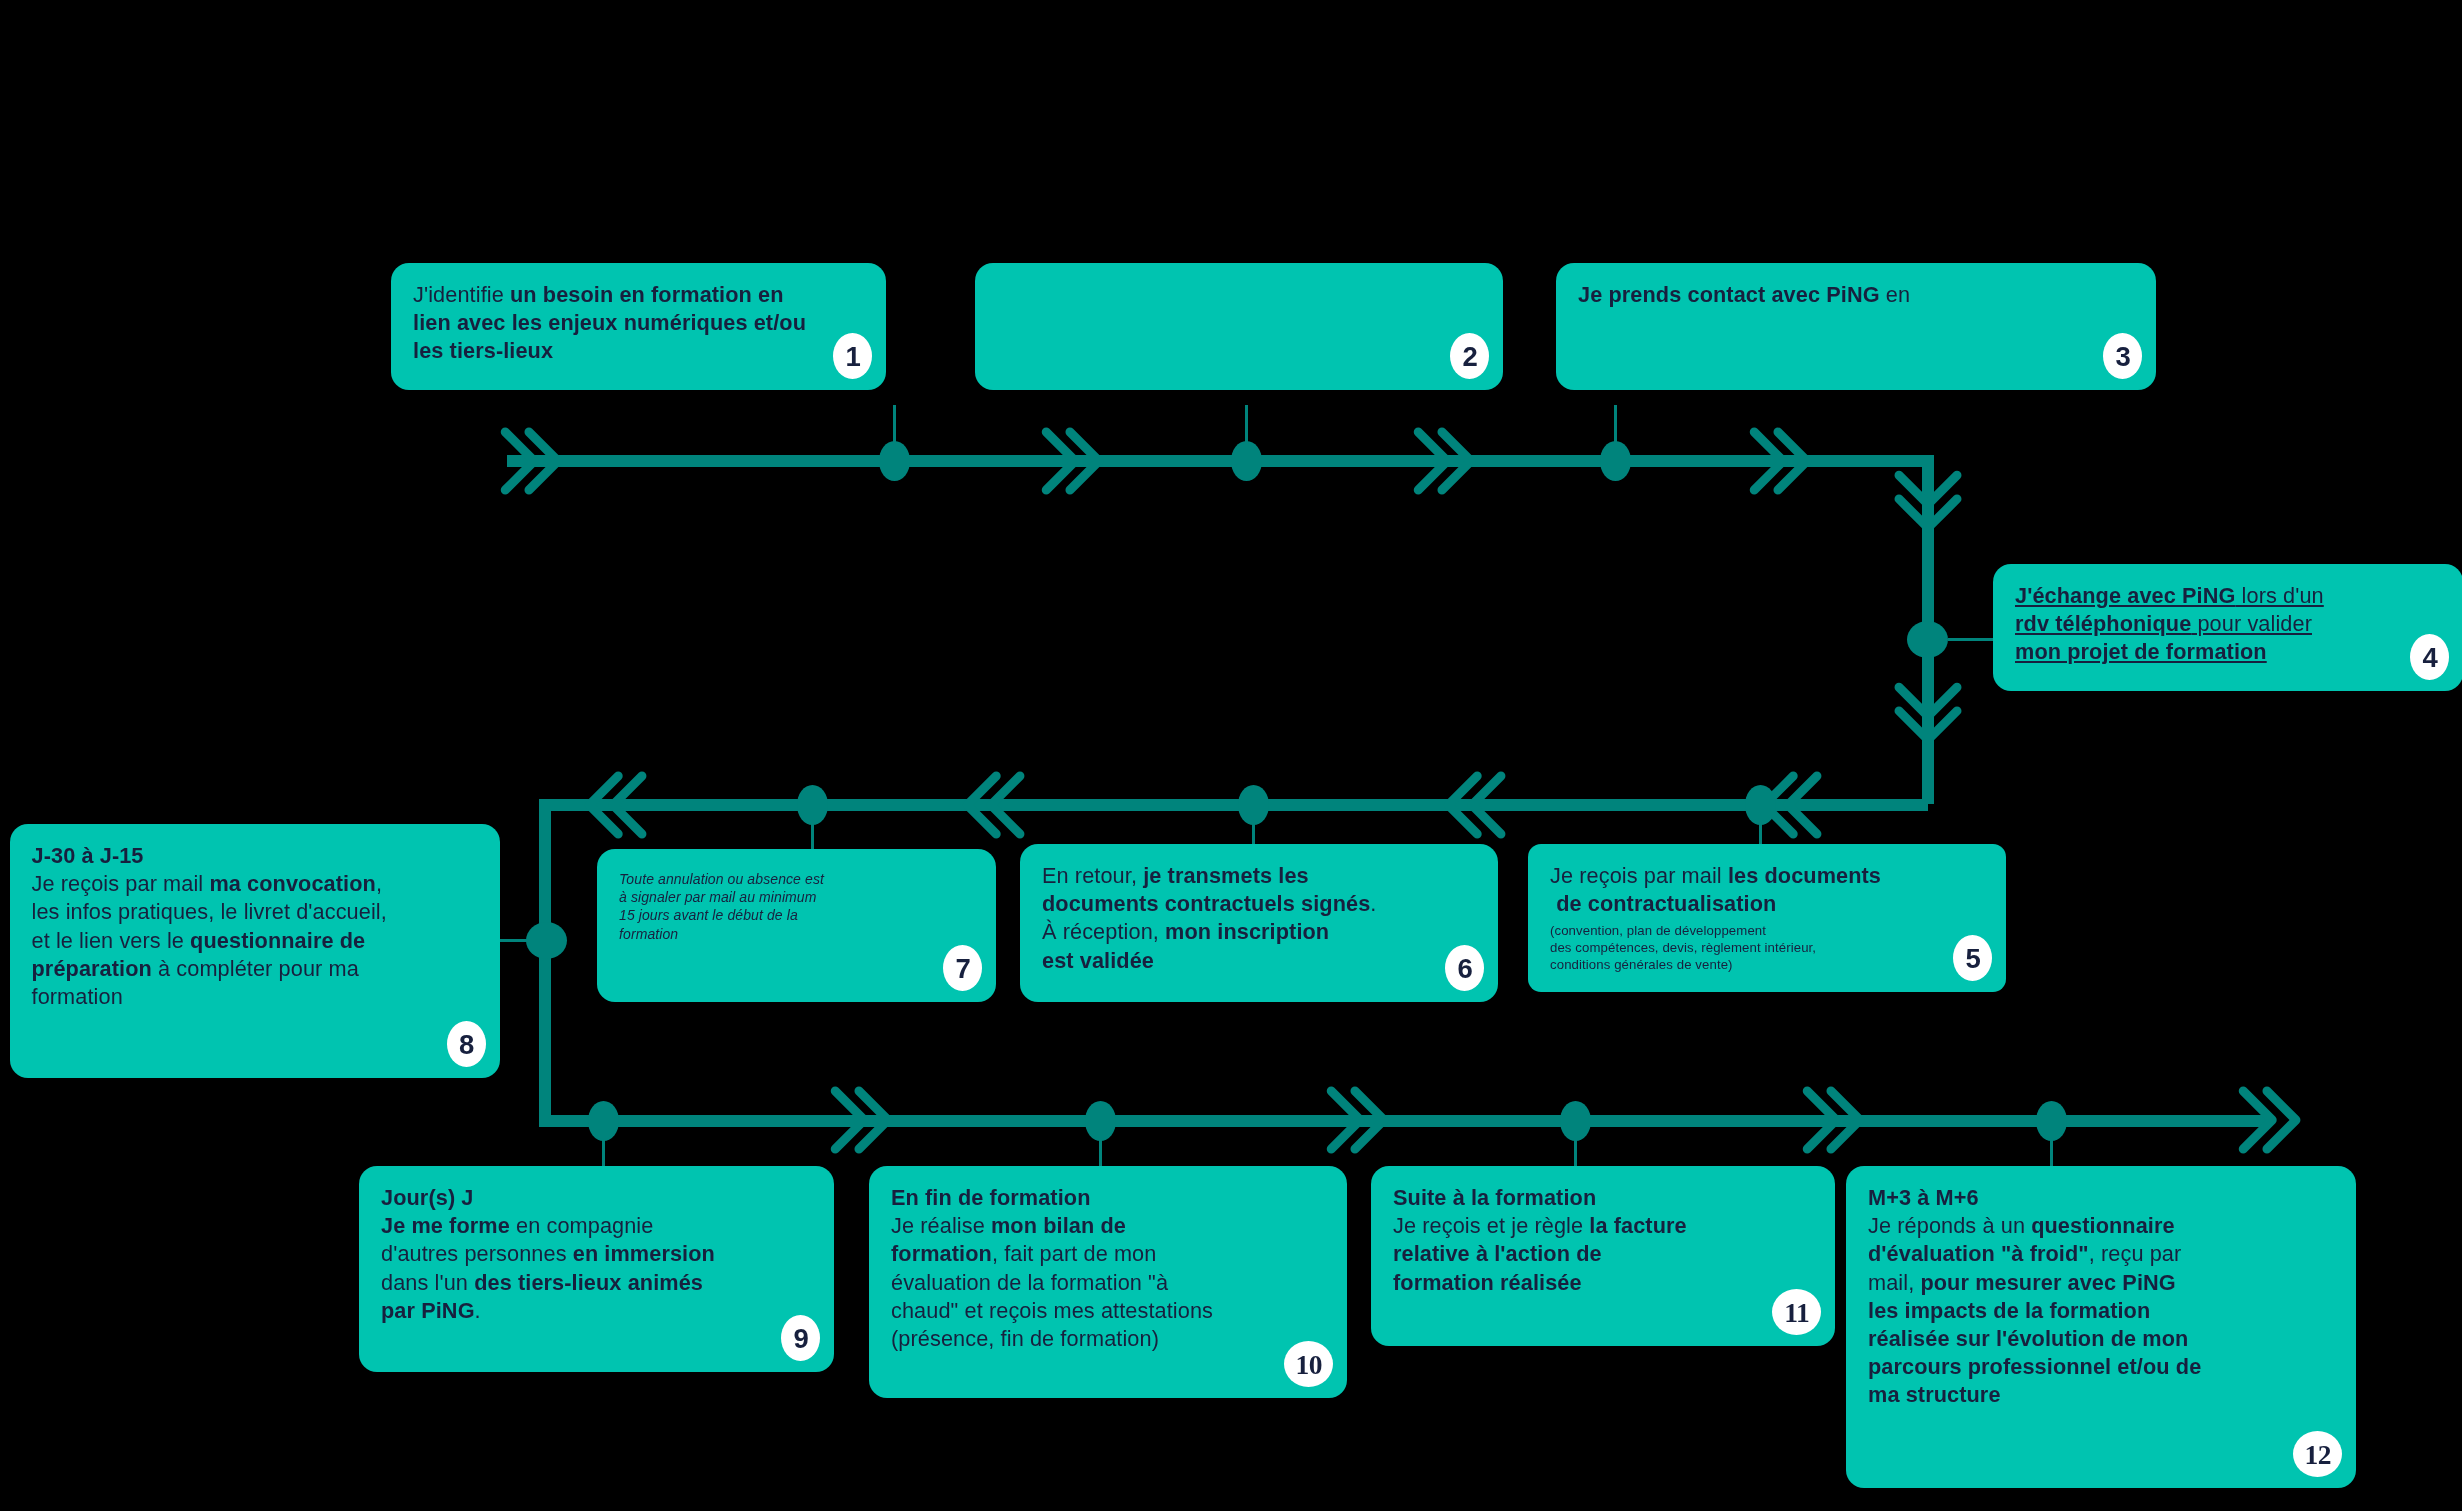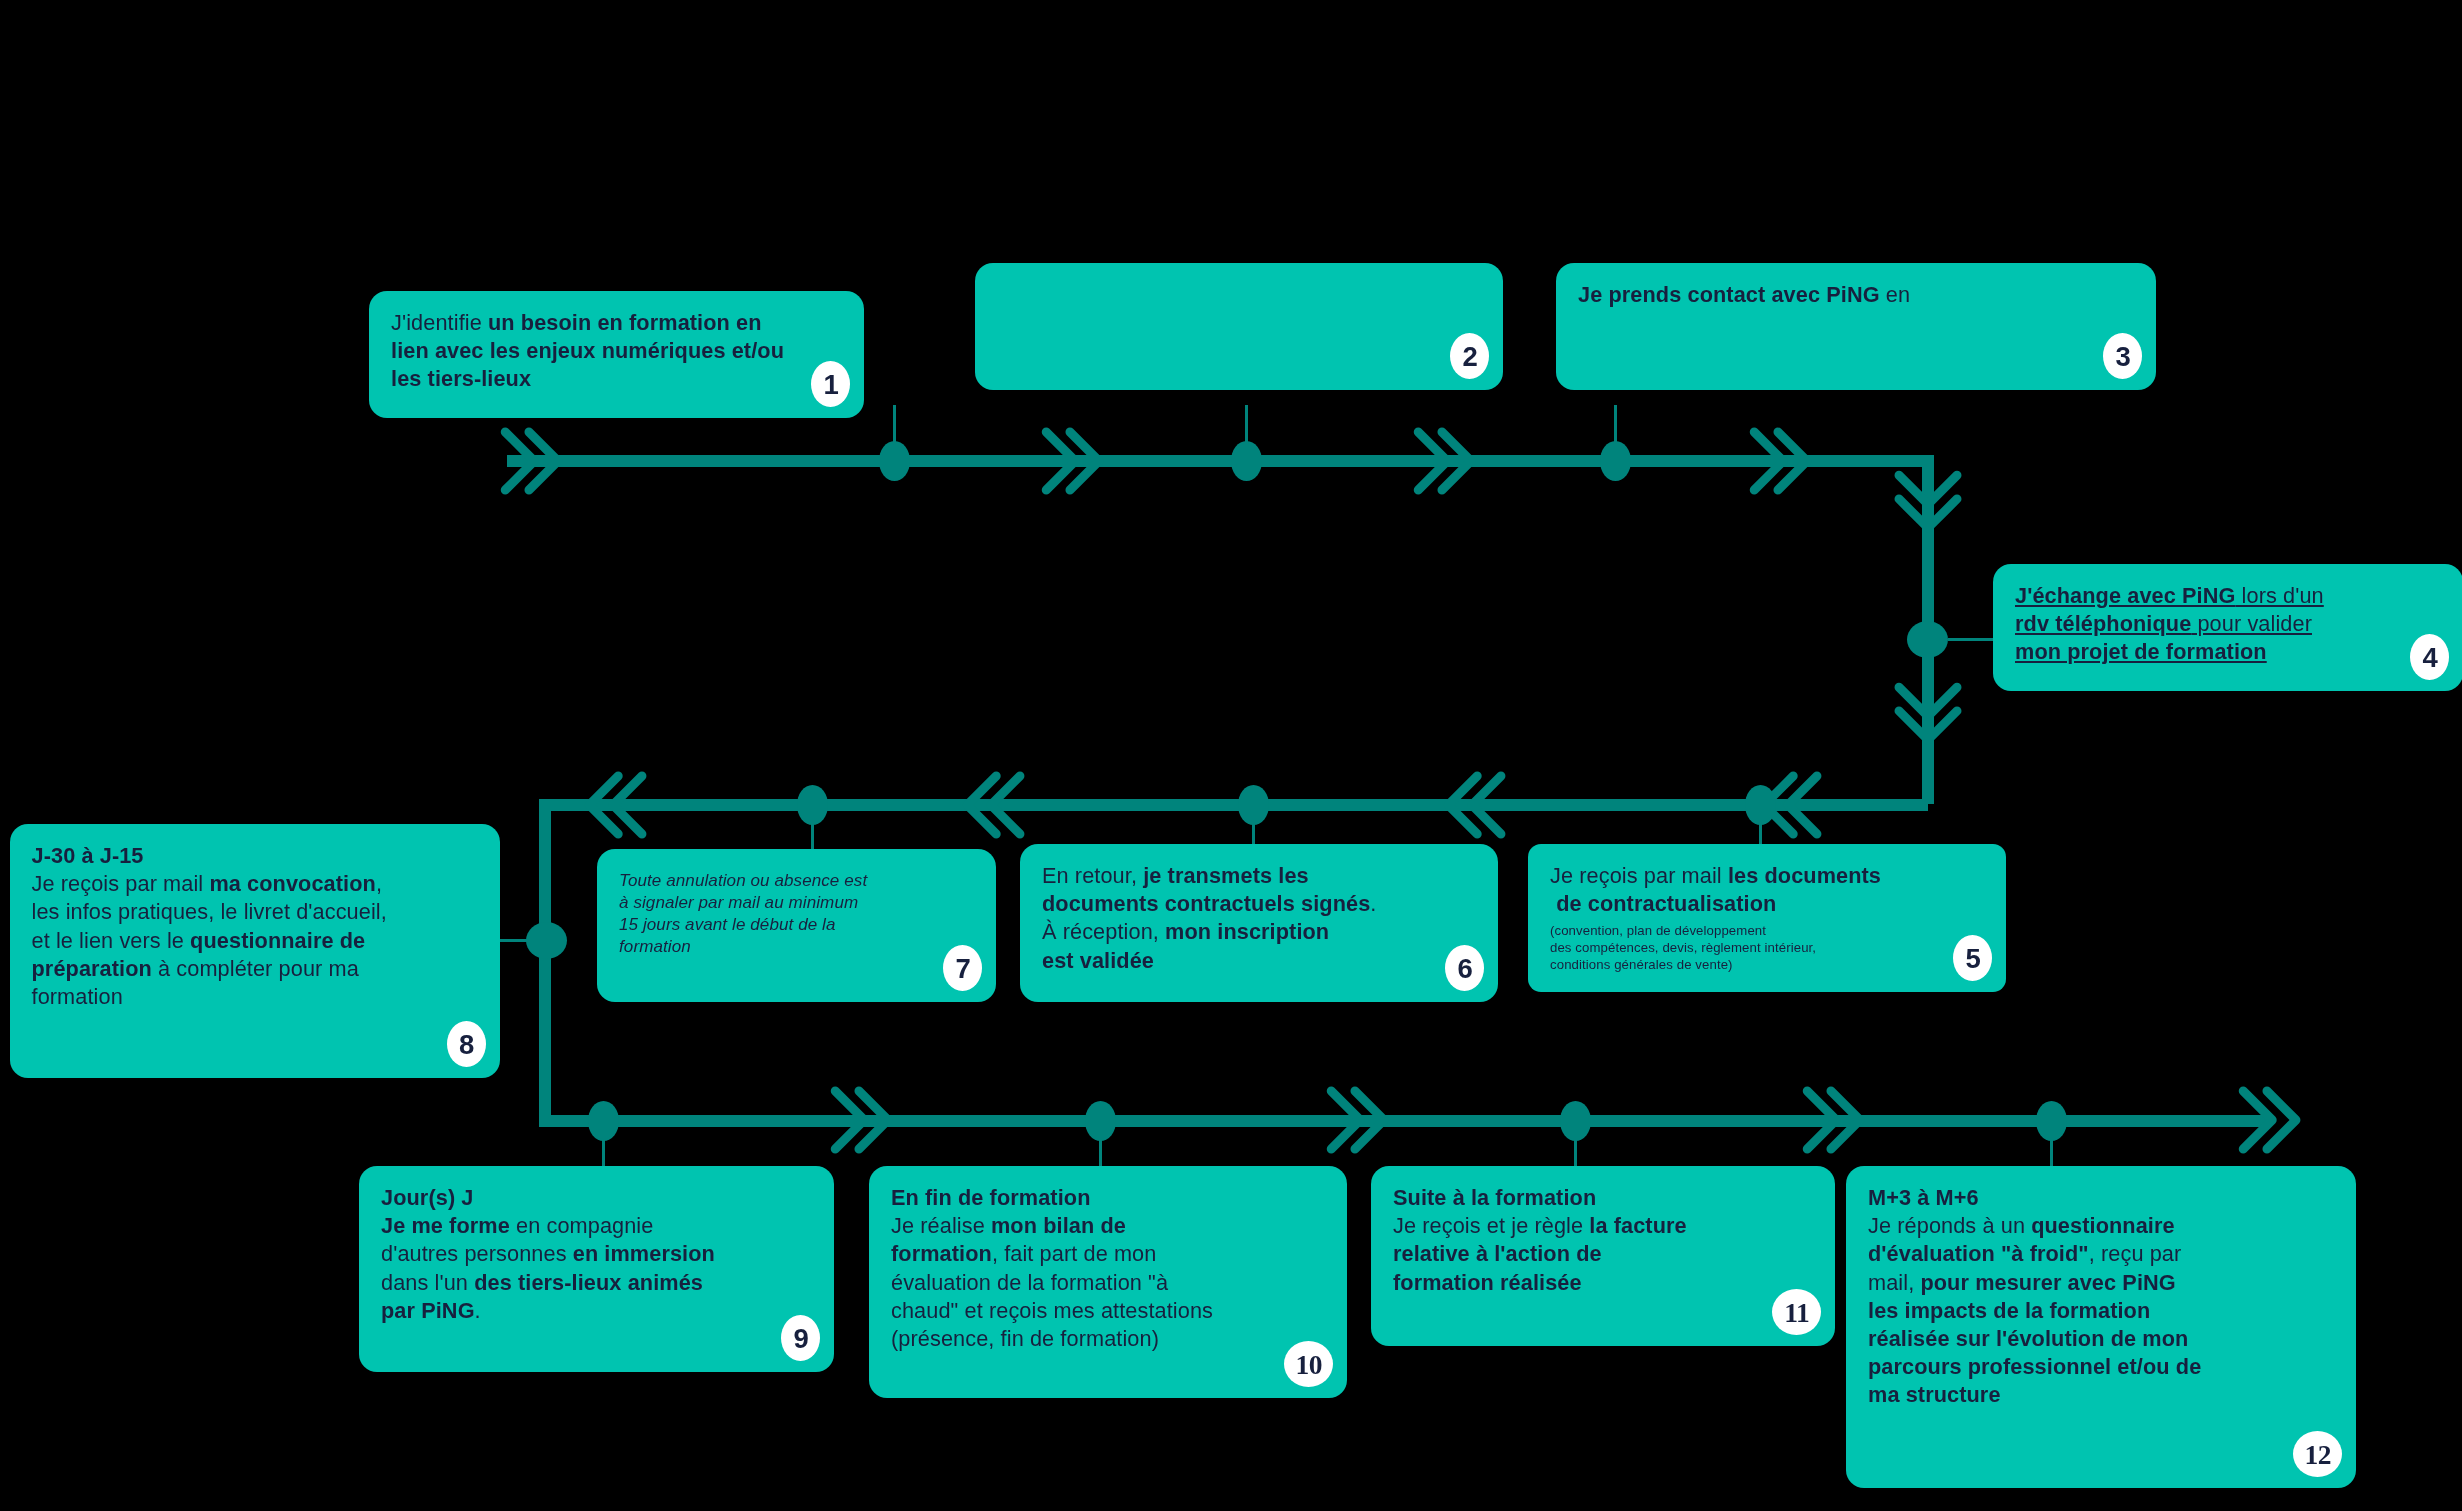--- a/index.html
+++ b/index.html
@@ -26,21 +26,21 @@
   }
   .card .b{font-weight:700;}
   .card p{margin:0;}
   .card .small{
     font-size:13.2px;
     line-height:1.30;
     margin-top:3.2px;
   }
   .card .italicblock{
     font-style:italic;
-    font-size:17px;
+    font-size:14px;
     line-height:1.30;
   }
   
   .badge{
     position:absolute;
     width:39px;height:46px;
     border-radius:50%;
     background:#FFFFFF;
     color:#17203E;
     font-weight:700;
@@ -155,21 +155,21 @@
   </svg>
   <div class="node" style="left:588px;top:1101px;"></div>
   <div class="stem" style="left:602px;top:1138px;height:48px;"></div>
   <div class="node" style="left:1085px;top:1101px;"></div>
   <div class="stem" style="left:1099px;top:1138px;height:48px;"></div>
   <div class="node" style="left:1560px;top:1101px;"></div>
   <div class="stem" style="left:1574px;top:1138px;height:48px;"></div>
   <div class="node" style="left:2036px;top:1101px;"></div>
   <div class="stem" style="left:2050px;top:1138px;height:48px;"></div>
 
-  <div class="card" style="left:369px;top:263px;width:495px;height:127px;margin-top:28px;">
+  <div class="card" style="left:391px;top:263px;width:495px;height:127px;">
     <div>
         <p><span>J'identifie&nbsp;</span><span class="b">un&nbsp;besoin&nbsp;en&nbsp;formation&nbsp;en</span></p>
         <p><span class="b">lien&nbsp;avec&nbsp;les&nbsp;enjeux&nbsp;numériques&nbsp;et/ou</span></p>
         <p><span class="b">les&nbsp;tiers-lieux</span></p>
       </div>
     <div class="badge">1</div>
   </div>
 
   <div class="card" style="left:975px;top:263px;width:528px;height:127px;">
     <div class="badge">2</div>

